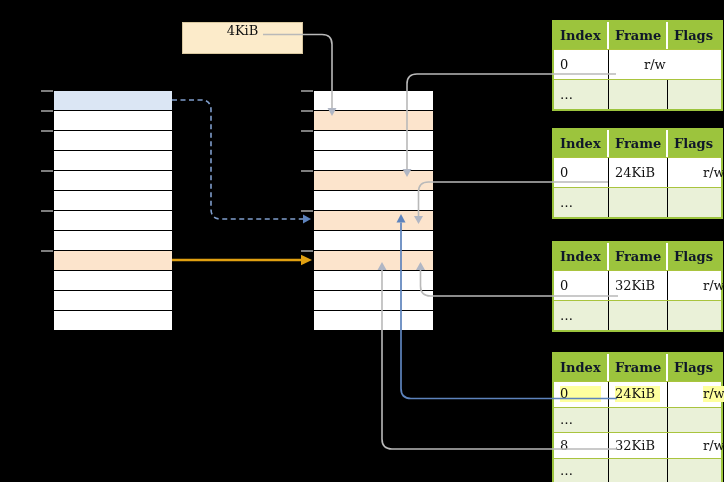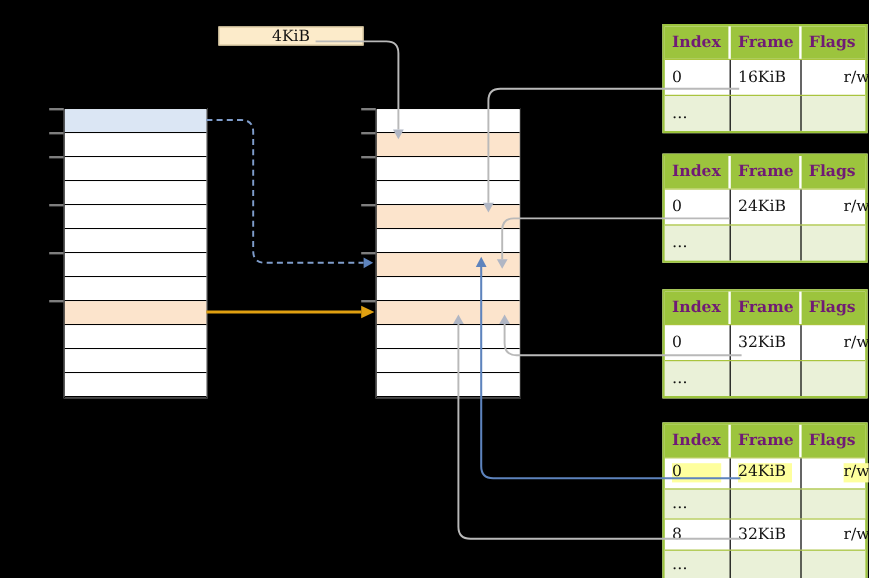--- a/index.html
+++ b/index.html
@@ -17,40 +17,40 @@
     --arrow-blue:#5d83bd;
     --dash-blue:#7f9dcb;
     --arrow-orange:#e0a011;
     --tick:#7e7e7e;
   }
   html,body{margin:0;padding:0;background:var(--bg);}
   #stage{position:relative;width:724px;height:482px;background:var(--bg);
          font-family:"DejaVu Serif","Liberation Serif",serif;overflow:hidden;}
 
   
-  .label-box{position:absolute;left:182px;top:22px;width:121px;height:16px;
+  .label-box{position:absolute;left:182px;top:22px;width:121px;height:32px;
     background:var(--label-fill);border:1px solid var(--label-border);
     box-sizing:border-box;text-align:center;font-size:13px;line-height:15px;color:#111;}
 
   
   .mem{position:absolute;border:1.5px solid #000;background:#fff;box-sizing:content-box;}
   #vm{left:53px;top:90px;width:118px;}
   #pm{left:313px;top:90px;width:119px;}
   .mem-row{height:20px;border-bottom:1px solid #000;box-sizing:border-box;background:#fff;}
   .mem-row:last-of-type{border-bottom:none;}
   .mem-row.blue{background:var(--blue-row);}
   .mem-row.peach{background:var(--peach);}
   .tick{position:absolute;left:-13.5px;width:12px;height:1.5px;background:var(--tick);}
 
   
   .pt{position:absolute;left:552px;width:167px;border:2px solid var(--green);
       background:#fff;box-sizing:content-box;}
   #pt0{top:20px;} #pt1{top:128px;} #pt2{top:241px;} #pt3{top:352px;}
   .pt-head{display:grid;grid-template-columns:55px 59px 53px;height:27px;background:var(--green);}
-  .pt-hcell{color:#701a75;font-weight:bold;font-size:13px;display:flex;align-items:center;
+  .pt-hcell{color:#0f172a;font-weight:bold;font-size:13px;display:flex;align-items:center;
     padding-left:6px;box-sizing:border-box;border-right:2px solid #fff;}
   .pt-hcell:last-child{border-right:none;}
   .pt-row{display:grid;grid-template-columns:55px 59px 53px;height:29px;border-top:1.5px solid var(--green-sep);}
   #pt3 .pt-row{height:24.5px;}
   .pt-cell{font-size:13px;color:#111;display:flex;align-items:center;padding-left:6px;
     box-sizing:border-box;border-right:1px solid #000;}
   .pt-cell:last-child{border-right:none;margin-left:29px;}
   .pt-row.shaded{background:var(--green-row);}
   .hl{background:var(--yellow-hl);display:inline-block;height:16px;line-height:16px;}
   .pt-cell.c0 .hl{min-width:41px;}
@@ -118,21 +118,20 @@
     </div>
 
   <div id="pt0" class="pt">
       <div class="pt-head">
         <div class="pt-hcell">Index</div>
         <div class="pt-hcell">Frame</div>
         <div class="pt-hcell">Flags</div>
       </div>
       <div class="pt-row">
         <div class="pt-cell c0">0</div>
-        <div class="pt-cell c1">16KiB</div>
         <div class="pt-cell c2">r/w</div>
       </div>
       <div class="pt-row shaded">
         <div class="pt-cell c0">…</div>
         <div class="pt-cell c1"></div>
         <div class="pt-cell c2"></div>
       </div>
     </div>
   <div id="pt1" class="pt">
       <div class="pt-head">

